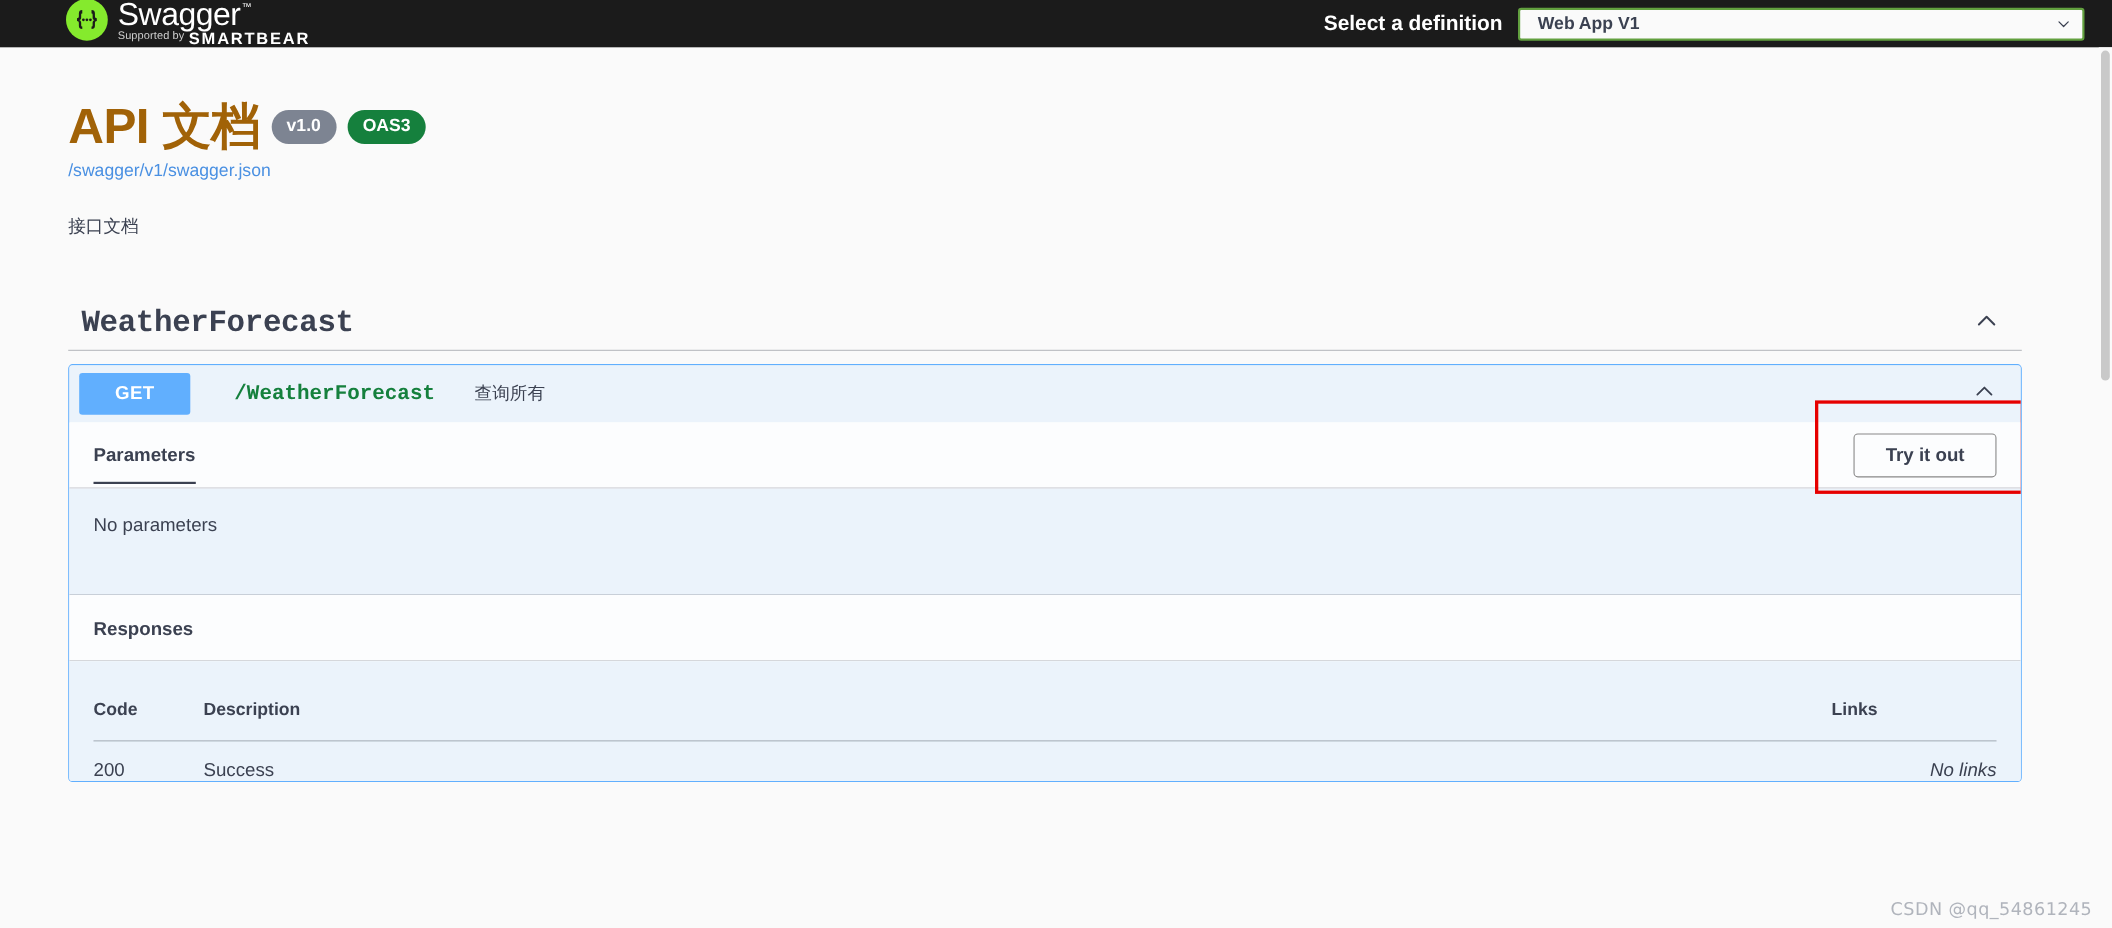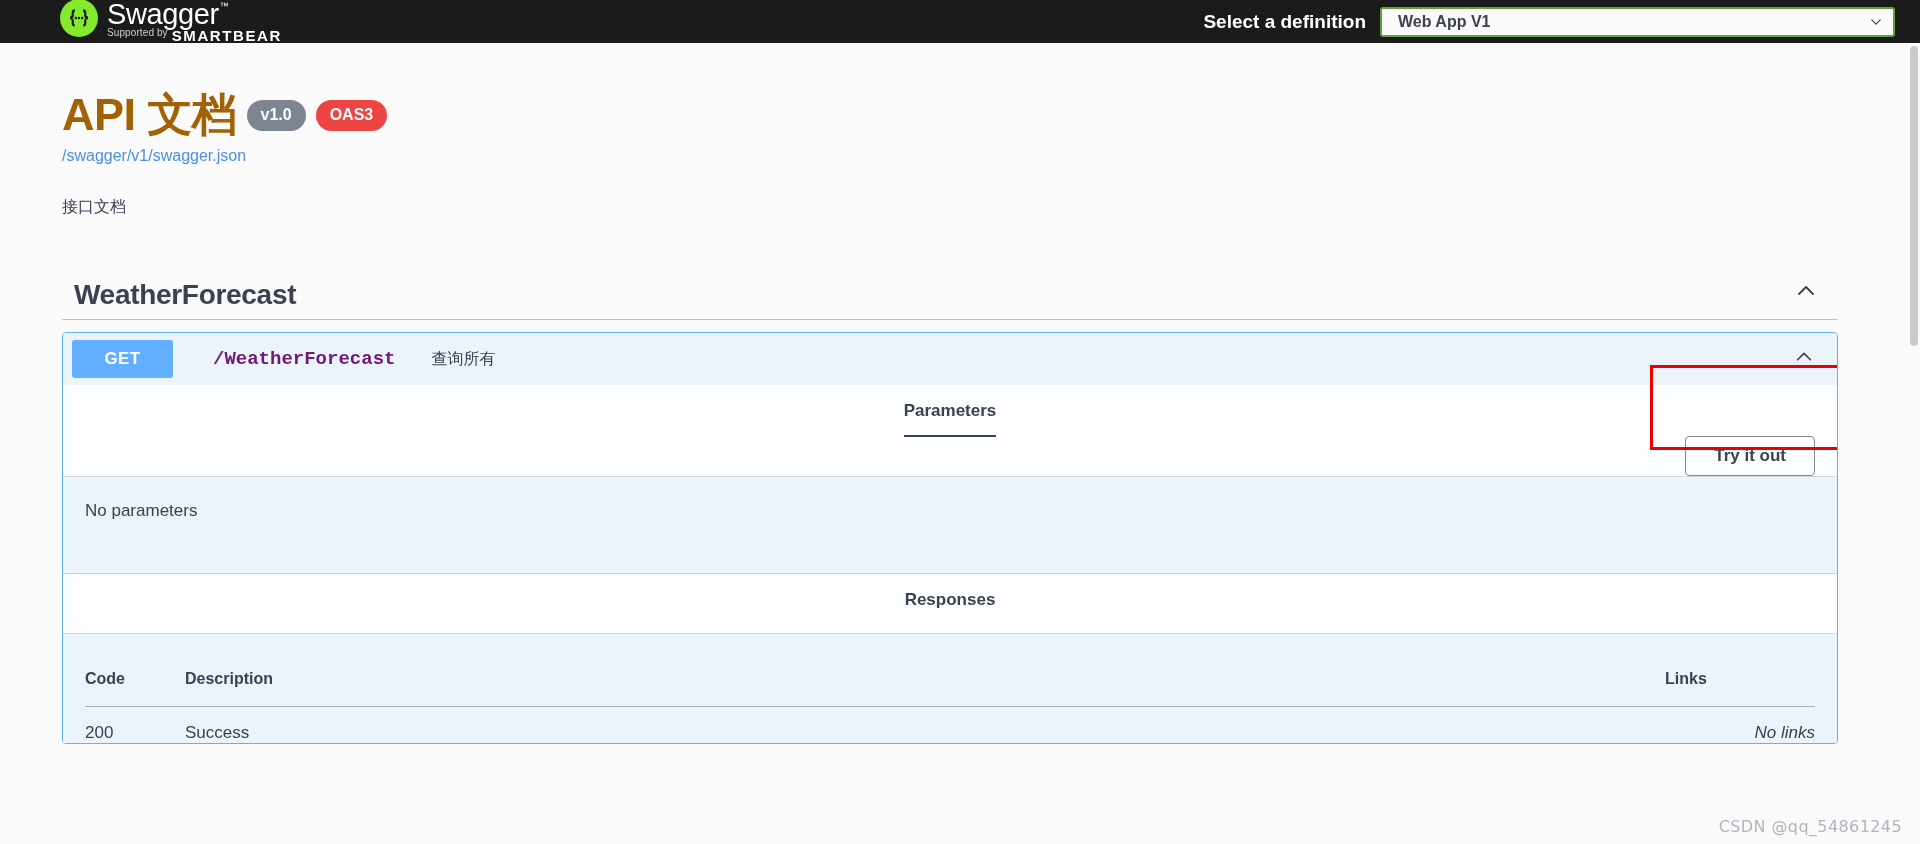--- a/index.html
+++ b/index.html
@@ -107,21 +107,21 @@
     border-radius: 57px;
     color: #ffffff;
     font-size: 16px;
     font-weight: 700;
     line-height: 1;
     padding: 7px 14px 8px;
     position: relative;
     bottom: 8px;
   }
   .badge.version { background: #7d8492; }
-  .badge.oas { background: #ef4444; margin-top: 14px; }
+  .badge.oas { background: #15803d; margin-top: 14px; }
 
   .json-link {
     display: inline-block;
     margin-top: 8px;
     color: #4a90e2;
     font-size: 16px;
     text-decoration: none;
   }
 
   .api-desc {
@@ -130,24 +130,25 @@
     font-size: 16px;
     line-height: 1.5;
   }
 
   
   .tag-section {
     margin: 60px 0 0 62px;
     width: 1776px;
   }
   .tag-header {
-    display: flex; align-items: flex-start;
+    display: flex; align-items: center;
     border-bottom: 1px solid rgba(59,65,81,0.3);
     padding: 0 20px 8px 12px;
     cursor: pointer;
+    font-family: Liberation Mono, monospace;
   }
   .tag-name {
     font-size: 28px;
     font-weight: 700;
     color: #3b4151;
     letter-spacing: -0.3px;
   }
   .tag-arrow { margin-left: auto; }
 
   .opblock {
@@ -174,39 +175,38 @@
     border-radius: 3px;
     min-width: 101px;
     padding: 9px 0;
     letter-spacing: 0.3px;
   }
   .op-path {
     margin-left: 16px;
     font-family: "Liberation Mono", "DejaVu Sans Mono", monospace;
     font-size: 19px;
     font-weight: 600;
-    color: #701a75;
+    color: #15803d;
   }
   .op-summary {
     margin-left: 12px;
     font-size: 16px;
     color: #3b4151;
   }
   .op-arrow { margin-left: auto; }
 
   .opblock-body { background: #fcfdfe; }
 
   .section-head {
     display: flex; align-items: center;
     padding: 0 22px 0 22px;
     border-bottom: 1px solid rgba(59,65,81,0.2);
     min-height: 60px;
     background: #fcfdfe;
     position: relative;
-    flex-direction: column;
   }
   .section-head h4 {
     font-size: 17px;
     font-weight: 700;
     color: #3b4151;
     padding: 16px 0 14px;
   }
   .tab-underline {
     border-bottom: 2px solid #3b4151;
     margin-bottom: -1px;

